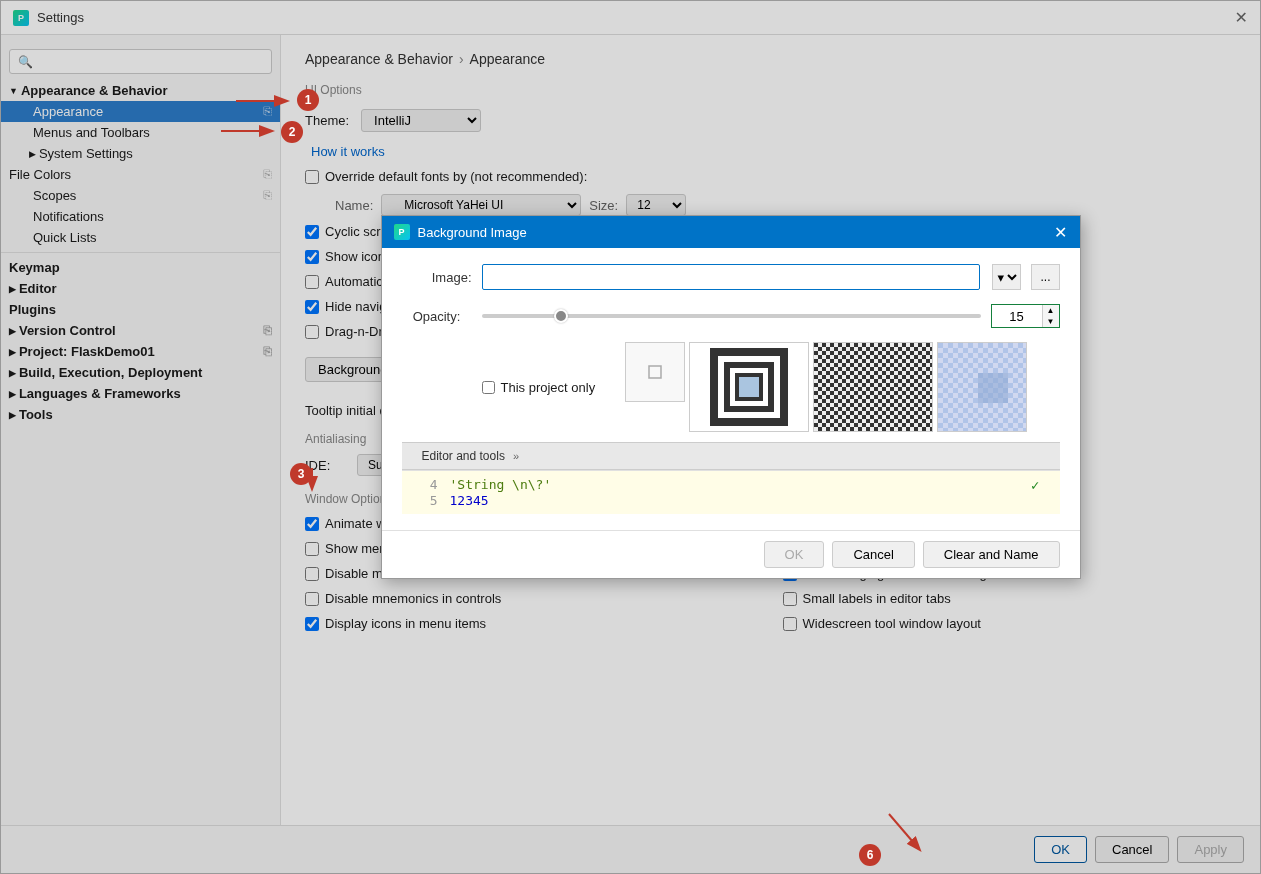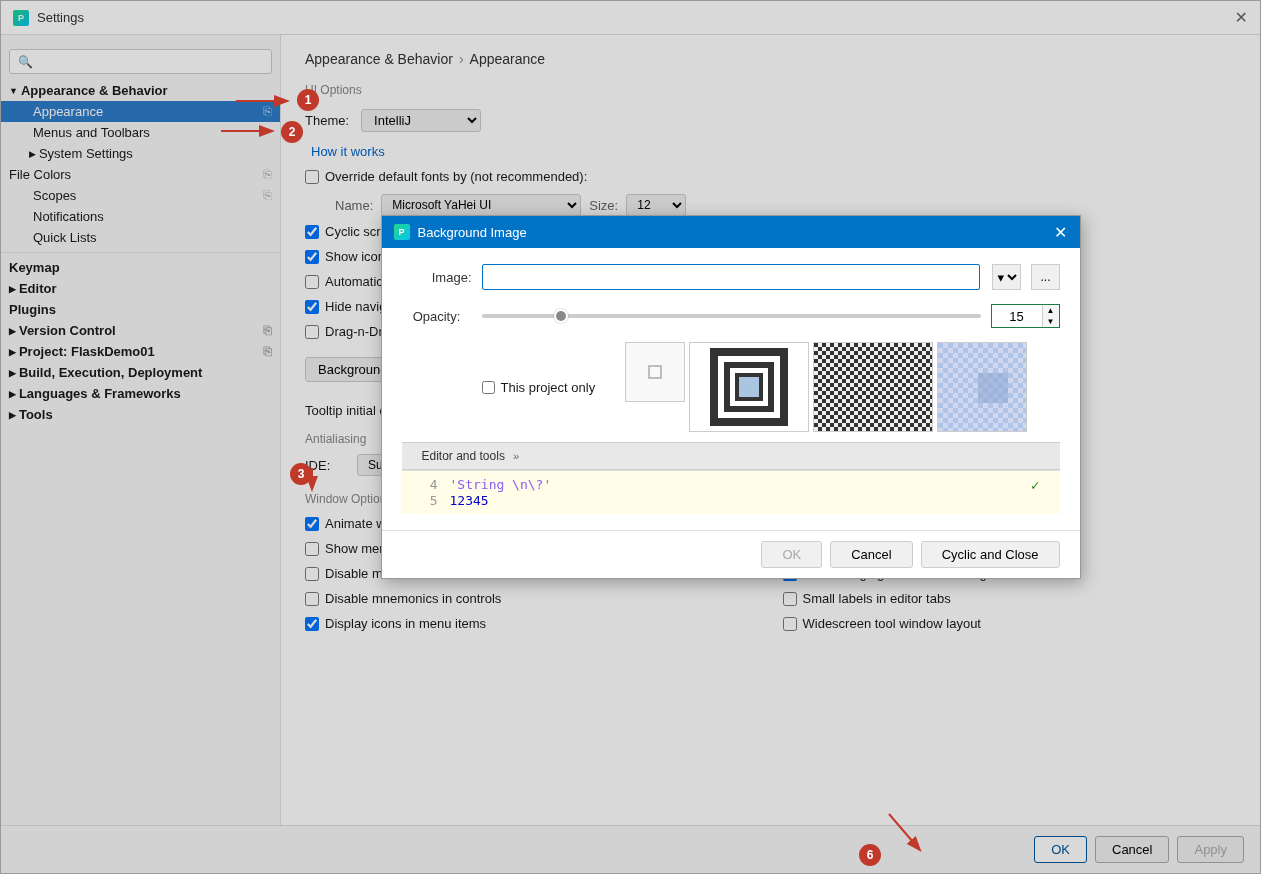--- a/index.html
+++ b/index.html
@@ -24,21 +24,21 @@
     .option-row label { display: flex; align-items: center; gap: 6px; cursor: pointer; font-size: 13px; }
     .option-row input[type="checkbox"] { width: 14px; height: 14px; cursor: pointer; }
 
     .theme-row { display: flex; align-items: center; gap: 12px; margin-bottom: 12px; }
     .theme-label { font-size: 13px; }
     .theme-select { padding: 2px 8px; font-size: 13px; border: 1px solid #ccc; border-radius: 3px; width: 120px; }
 
     .how-it-works { color: #0066cc; cursor: pointer; font-size: 13px; margin-left: 6px; }
     .font-row { display: flex; align-items: center; gap: 8px; margin-bottom: 8px; margin-left: 30px; }
     .font-label { font-size: 13px; color: #666; }
-    .font-select { padding: 2px 6px; font-size: 12px; border: 1px solid #ccc; border-radius: 3px; width: 200px; }
+    .font-select { padding: 2px 18px; font-size: 12px; border: 1px solid #ccc; border-radius: 3px; width: 200px; }
     .size-label { font-size: 13px; color: #666; }
     .size-select { padding: 2px 6px; font-size: 12px; border: 1px solid #ccc; border-radius: 3px; width: 60px; }
 
     .bg-image-btn { display: inline-block; padding: 4px 12px; border: 1px solid #ccc; background: #f0f0f0; cursor: pointer; font-size: 13px; border-radius: 3px; margin: 8px 0; }
 
     .tooltip-row { display: flex; align-items: center; gap: 8px; margin: 8px 0; font-size: 13px; }
     .tooltip-input { width: 50px; border: 1px solid #ccc; padding: 2px 4px; font-size: 12px; border-radius: 2px; }
 
     .antialias-section { margin: 12px 0; }
     .antialias-title { font-size: 12px; color: #888; margin-bottom: 8px; }
@@ -78,21 +78,21 @@
 
     
     .editor-tools-row { padding: 6px 20px; background: #e8e8e8; display: flex; align-items: center; gap: 8px; border-top: 1px solid #ccc; border-bottom: 1px solid #ccc; }
     .editor-tools-tab { font-size: 12px; font-weight: 500; color: #333; cursor: pointer; }
     .editor-tools-icon { font-size: 11px; color: #666; }
 
     
     .code-preview { background: #fffde7; padding: 6px 20px; font-family: monospace; font-size: 13px; border-top: 1px solid #e0e0e0; }
     .code-line { display: flex; gap: 12px; }
     .line-num { color: #999; width: 16px; text-align: right; }
-    .code-string { color: #8b5cf6; }
+    .code-string { color: #4d7c0f; }
     .code-number { color: #0000cc; }
     .code-check-icon { color: #228822; font-size: 14px; margin-left: auto; }
 
     .modal-footer { display: flex; justify-content: flex-end; gap: 8px; padding: 10px 20px; border-top: 1px solid #e0e0e0; }
     .modal-ok-btn { padding: 5px 20px; background: #f0f0f0; border: 1px solid #ccc; border-radius: 3px; cursor: pointer; font-size: 13px; color: #aaa; }
     .modal-cancel-btn { padding: 5px 20px; background: #f0f0f0; border: 1px solid #ccc; border-radius: 3px; cursor: pointer; font-size: 13px; }
     .modal-clear-btn { padding: 5px 20px; background: #f0f0f0; border: 1px solid #ccc; border-radius: 3px; cursor: pointer; font-size: 13px; }
 
     
     .annotation { position: absolute; width: 22px; height: 22px; border-radius: 50%; background: #c0392b; color: #fff; display: flex; align-items: center; justify-content: center; font-size: 12px; font-weight: bold; z-index: 20; pointer-events: none; }
@@ -493,21 +493,21 @@
           <div class="code-line">
             <span class="line-num">5</span>
             <span class="code-number">12345</span>
           </div>
         </div>
       </div>
 
       <div class="modal-footer">
         <button class="modal-ok-btn">OK</button>
         <button class="modal-cancel-btn">Cancel</button>
-        <button class="modal-clear-btn">Cyclic and Close</button>
+        <button class="modal-clear-btn">Clear and Name</button>
       </div>
     </div>
   </div>
 
   <div class="annotation" style="left:296px;top:88px;">1</div>
 
   <svg style="position:absolute;left:230px;top:85px;z-index:21;pointer-events:none;" width="70" height="30">
     <defs>
         <marker id="arr1" markerWidth="8" markerHeight="6" refX="6" refY="3" orient="auto">
           <path d="M0,0 L0,6 L8,3 Z" fill="#c0392b"></path>

